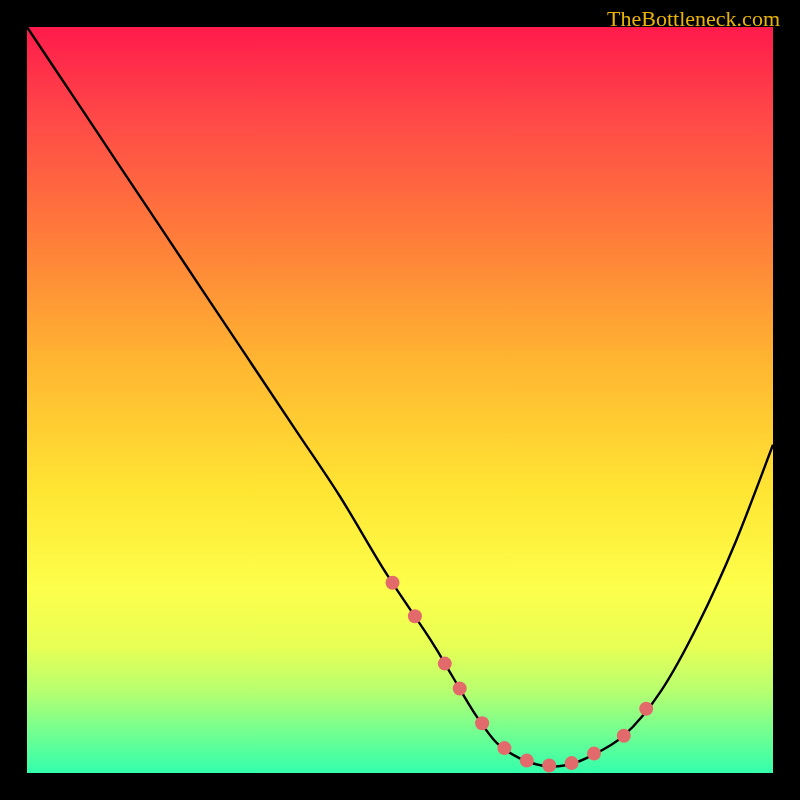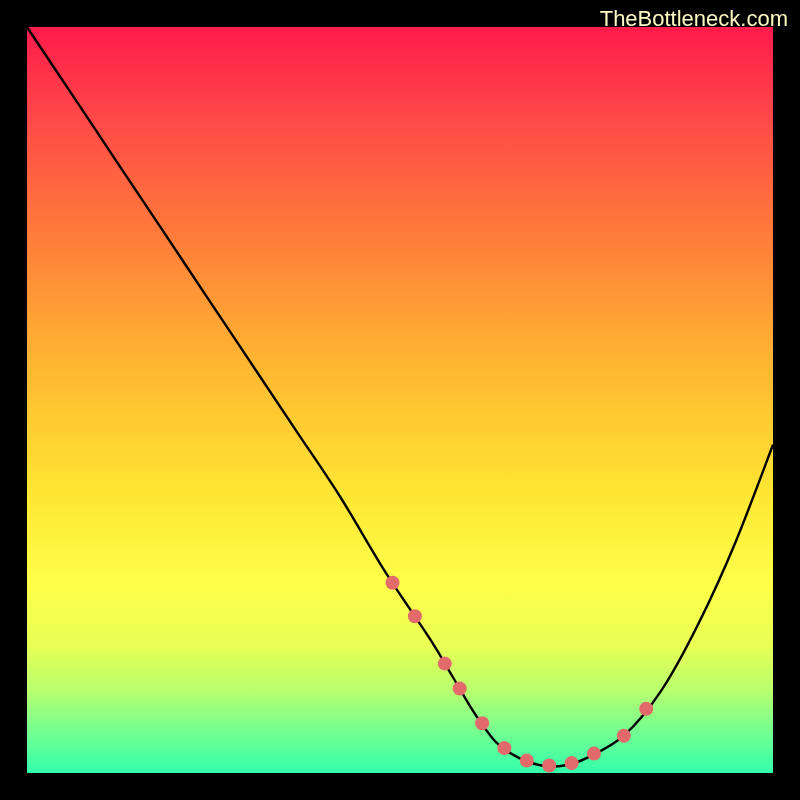--- a/index.html
+++ b/index.html
@@ -7,24 +7,24 @@
     padding: 0;
     width: 800px;
     height: 800px;
     background: #000;
     overflow: hidden;
     position: relative;
   }
   .watermark {
     position: absolute;
     top: 6px;
-    right: 12px;
-    font-family: Liberation Sans, sans-serif;
+    right: 20px;
+    font-family: Liberation Serif, serif;
     font-size: 22px;
-    color: #fef9c3;
+    color: #eab308;
     z-index: 10;
   }
   .plot-area {
     position: absolute;
     left: 27px;
     top: 27px;
     width: 746px;
     height: 746px;
     background: linear-gradient(to bottom,
       #ff1b4b 0%,

